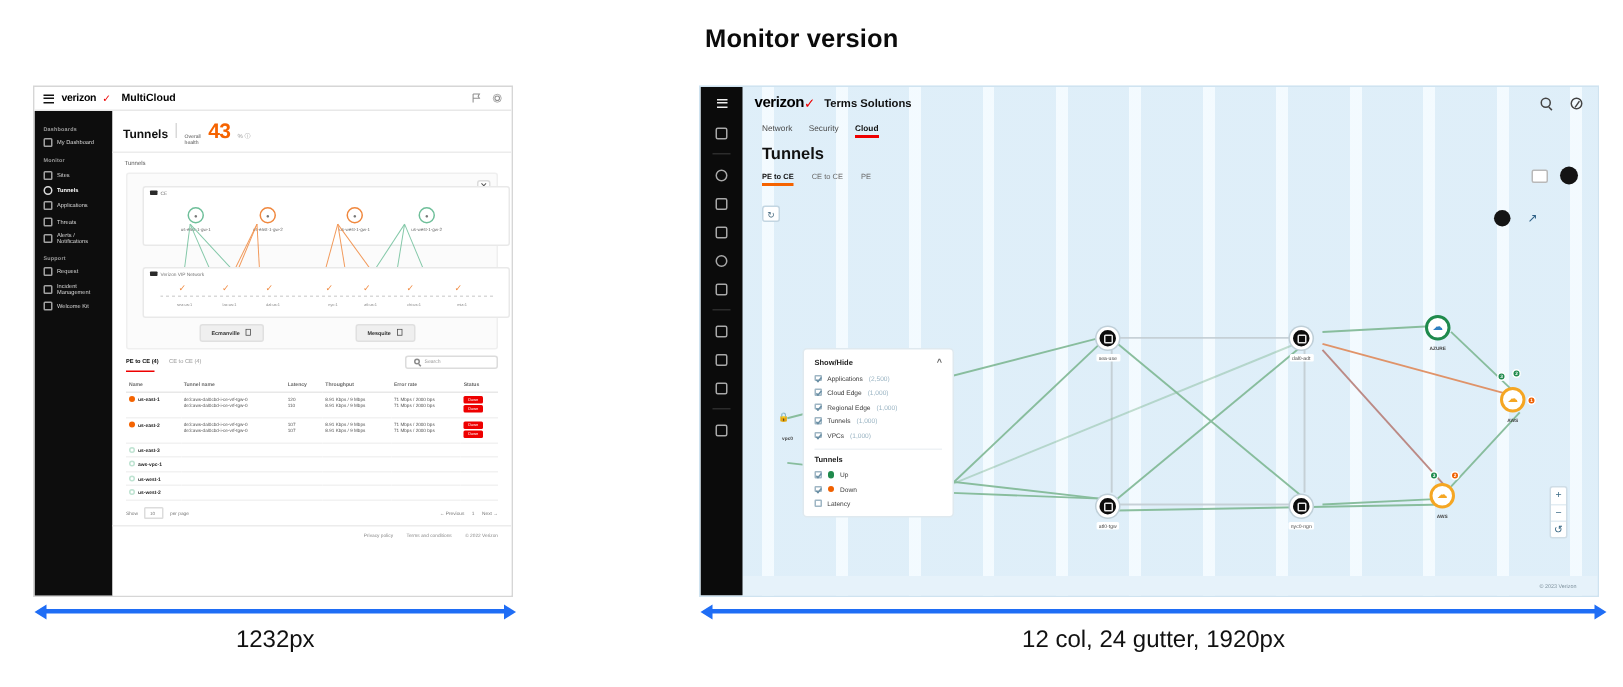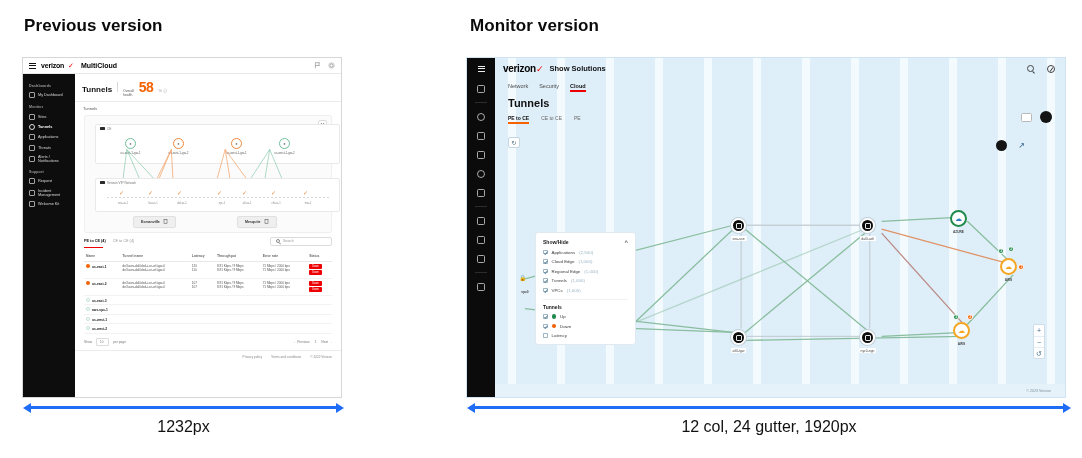--- a/index.html
+++ b/index.html
@@ -345,21 +345,20 @@
     padding-right: 14px; font-size: 3.6px; color: #7d909c;
     background: #e6f2fa; z-index: 4;
   }
   svg.edges { position: absolute; inset: 0; width: 100%; height: 100%; }
 </style>
 </head>
 <body>
 
 <div class="stage">
 
-  <div class="panel-title" id="title-prev">Previous version</div>
   <div class="panel-title" id="title-curr">Monitor version</div>
 
   <div id="prev-app">
 
     <div id="prev-topbar">
       <span class="vz-burger">
           <i></i>
           <i></i>
           <i></i>
         </span>
@@ -425,21 +424,21 @@
 
       <div id="prev-main">
 
         <div id="prev-head">
           <span id="prev-h1">Tunnels</span>
           <span class="vrule"></span>
           <span class="ohs-lbl">
             <span>Overall</span><br>
             <span>health</span>
           </span>
-          <span class="ohs-val">58</span>
+          <span class="ohs-val">43</span>
           <span class="ohs-sup">% ⓘ</span>
         </div>
 
         <div id="prev-sub">Tunnels</div>
 
         <div id="topo">
           <div class="topo-zoom">
             <div>✕</div>
             <div>+</div>
           </div>
@@ -682,21 +681,21 @@
         </div>
       <div class="rail-sep"></div>
       <div class="rail-ico">
           <span class="gl"></span>
         </div>
     </div>
 
     <div id="curr-head">
       <span class="vz-word-lg">verizon</span>
       <span class="vz-check-lg">✓</span>
-      <span class="naas">Show Solutions</span>
+      <span class="naas">Terms Solutions</span>
       <span class="head-right">
         <span class="mag2"></span>
         <span class="circ-ico"></span>
       </span>
     </div>
 
     <div id="curr-nav">
       <span class="nv">Network</span>
       <span class="nv">Security</span>
       <span class="nv active">Cloud</span>

